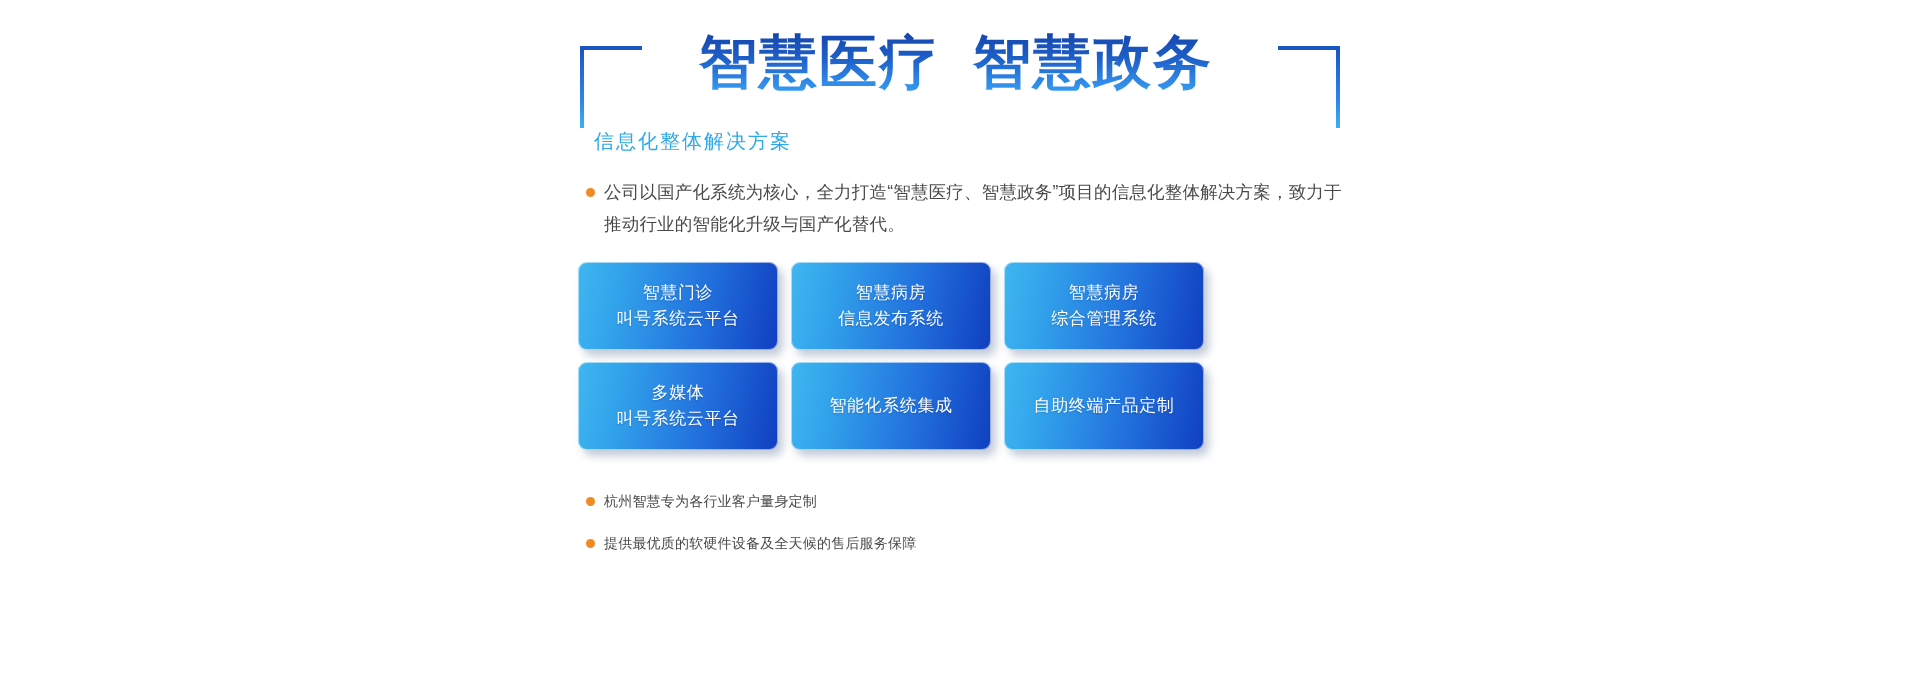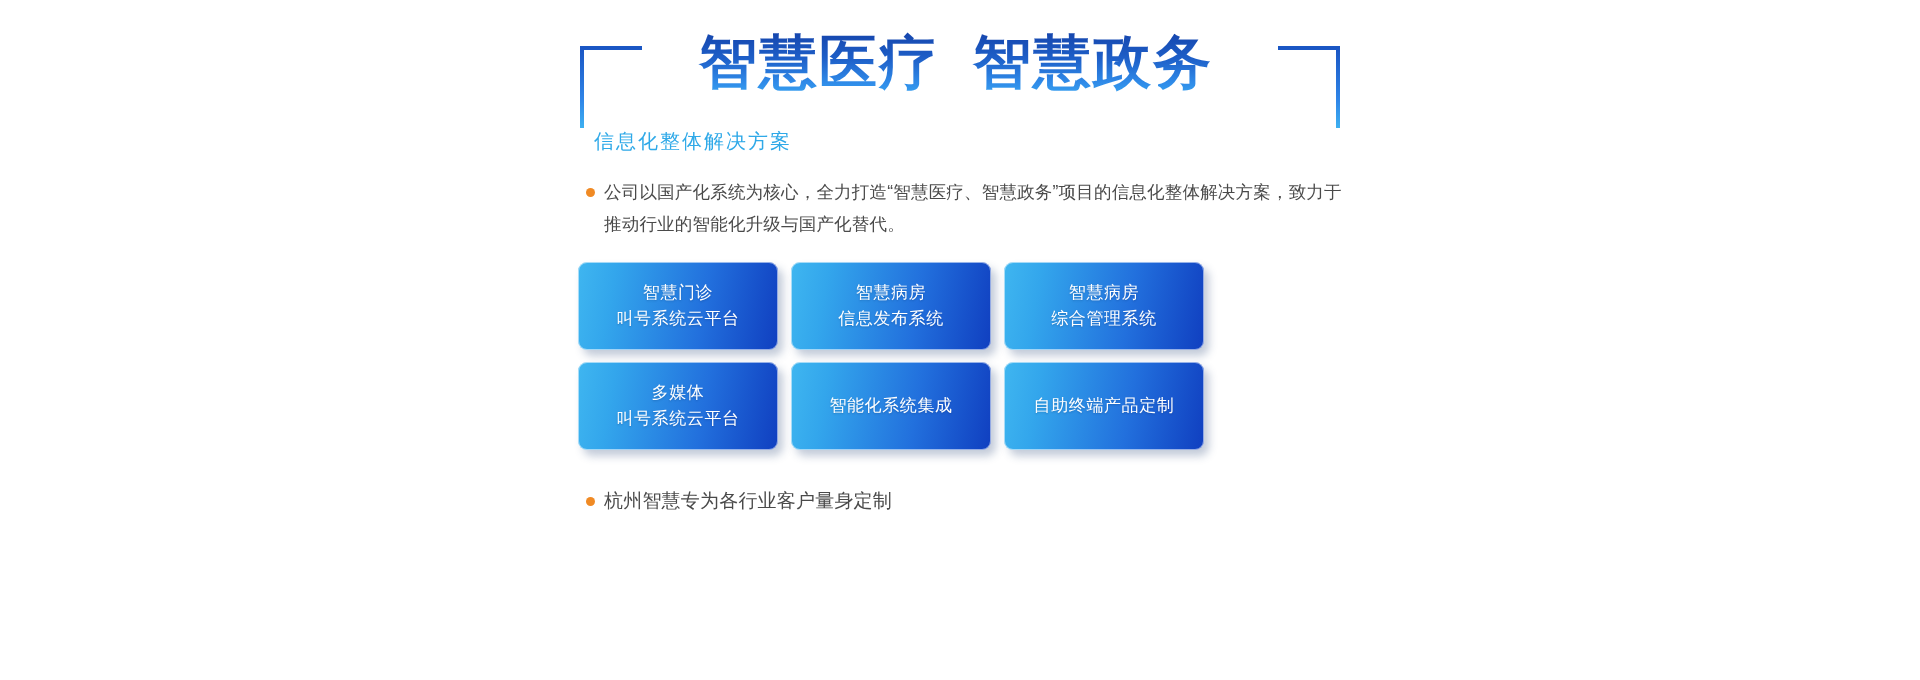--- a/index.html
+++ b/index.html
@@ -173,21 +173,21 @@
   .card .l2 { display: block; }
 
   
   .bullets {
     margin: 30px 0 0 8px;
     width: 760px;
   }
   .bullet {
     position: relative;
     padding-left: 26px;
-    font-size: 19px;
+    font-size: 14px;
     line-height: 42px;
     color: #4a4a4a;
     letter-spacing: 0.2px;
   }
   .bullet .dot {
     position: absolute;
     left: 8px;
     top: 17px;
     width: 9px;
     height: 9px;
@@ -263,16 +263,20 @@
         </span>
       </div>
 
     </div>
 
     <div class="bullets">
       <div class="bullet">
         <span class="dot"></span>
         <span>杭州智慧专为各行业客户量身定制</span>
       </div>
+      <div class="bullet">
+        <span class="dot"></span>
+        <span>提供最优质的软硬件设备及全天候的售后服务保障</span>
+      </div>
     </div>
 
   </div>
 </div>
 
 </body></html>

